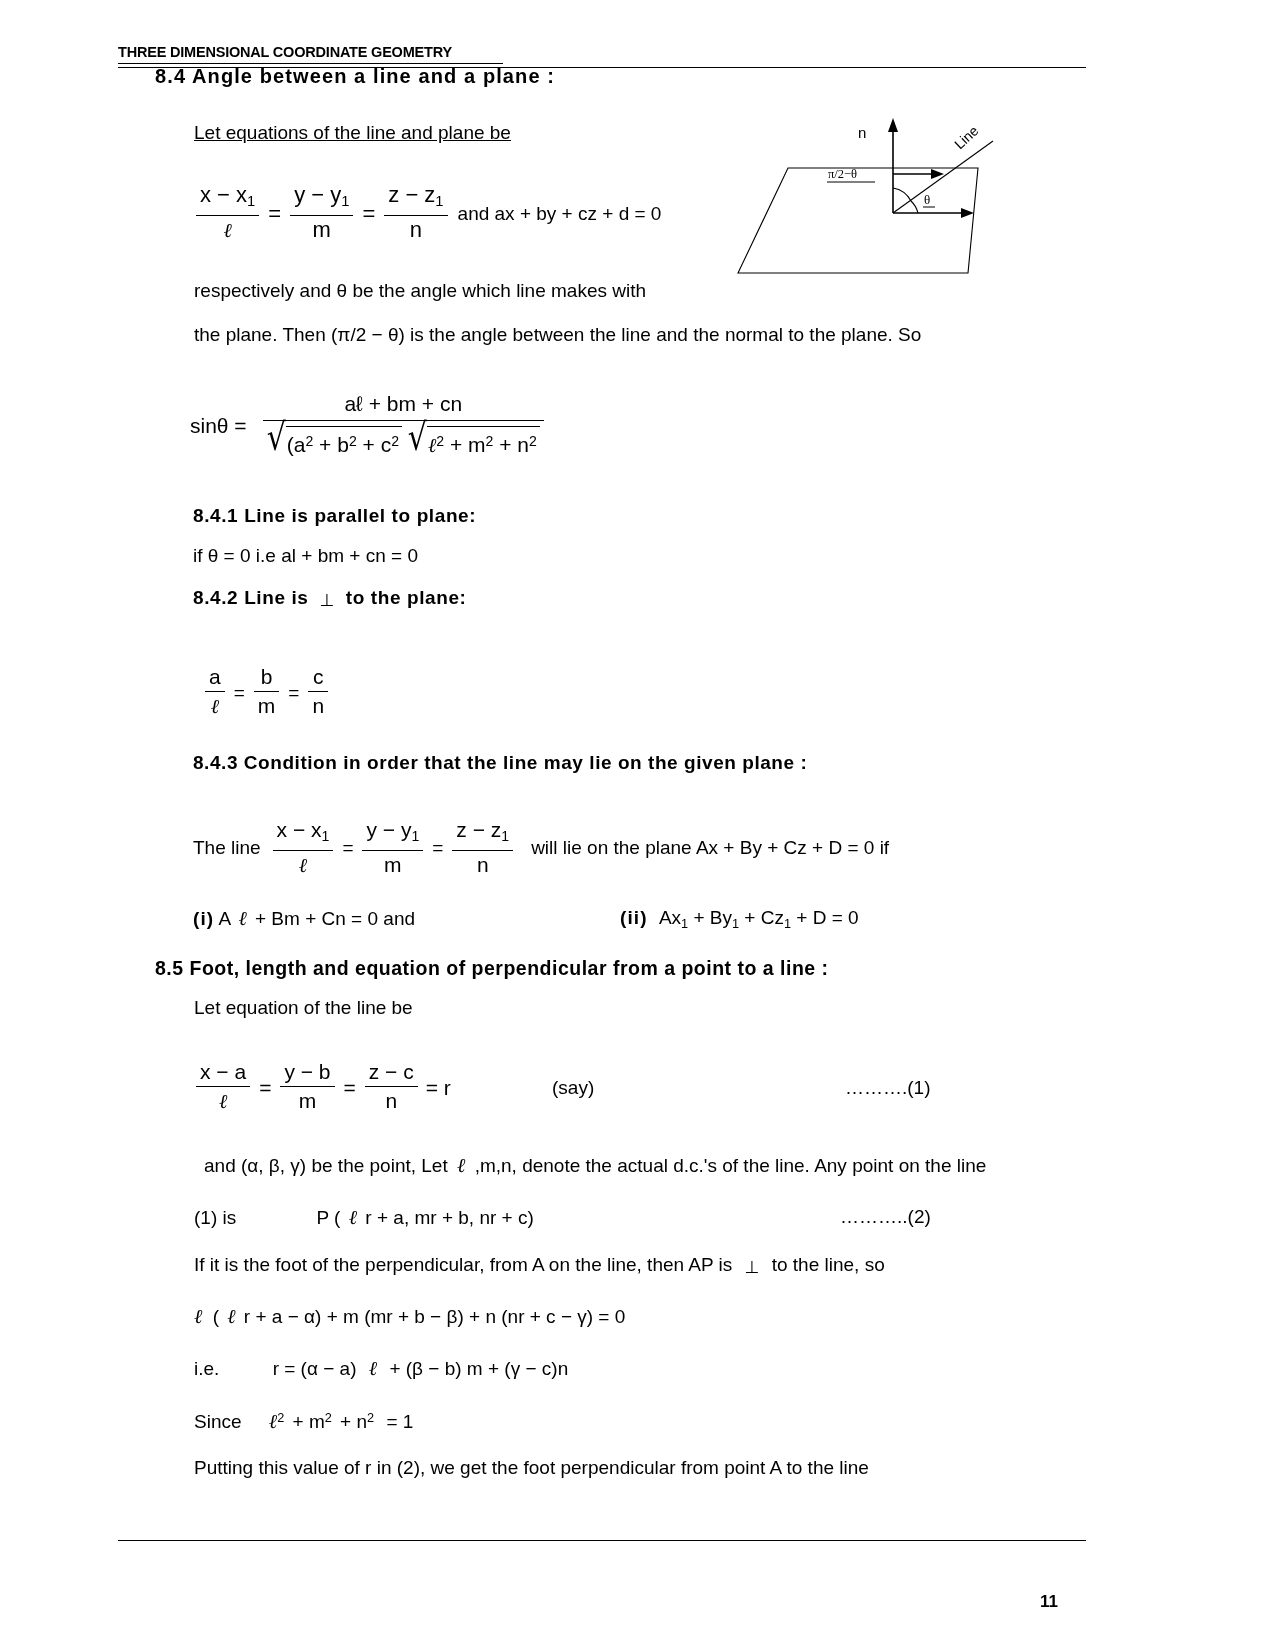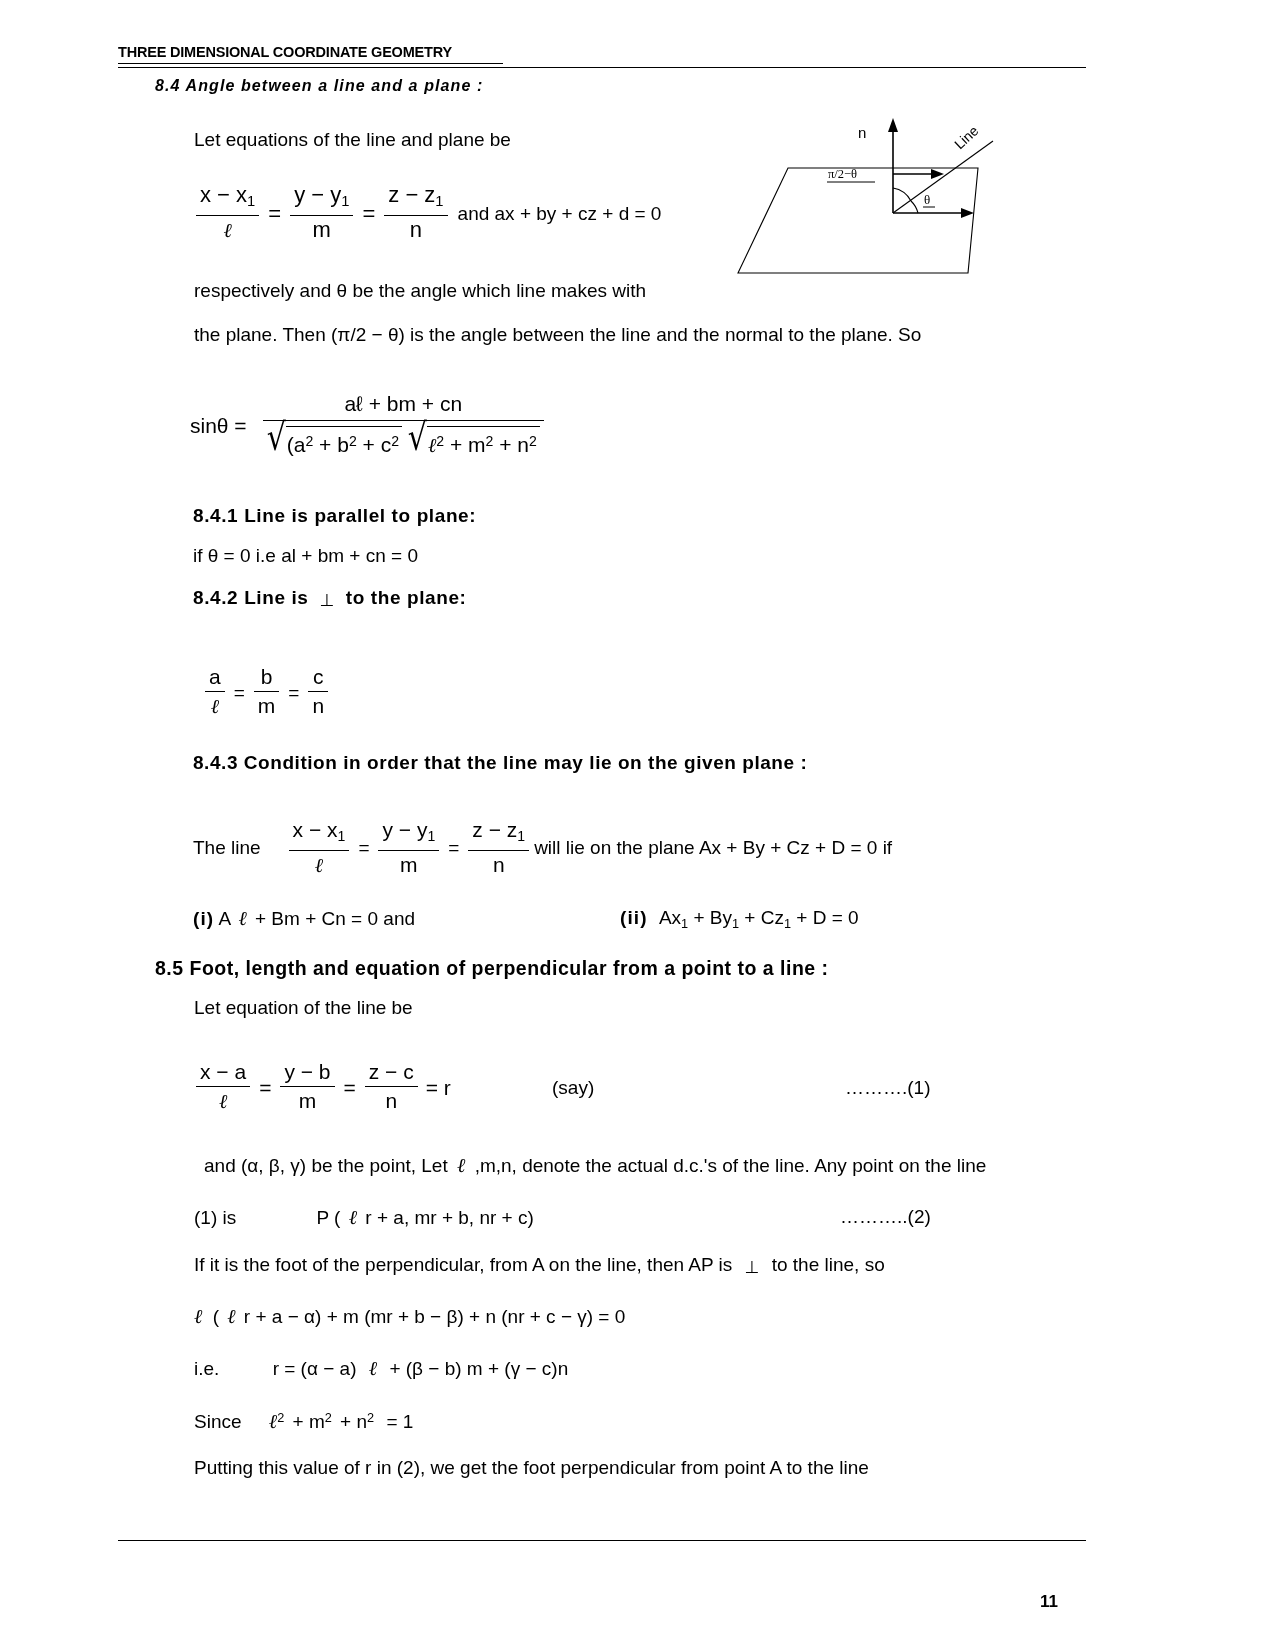--- a/index.html
+++ b/index.html
@@ -52,23 +52,23 @@
 <body>
 
 <div class="page">
 
   <div class="runhead">
     <span>THREE DIMENSIONAL COORDINATE GEOMETRY</span>
     <div class="rule-thin"></div>
     <div class="rule-wide"></div>
   </div>
 
-  <div class="ln bold" style="left:155px; top:73px; font-size:16px;font-style:italic;">8.4 Angle between a line and a plane :</div>
-
-  <div class="ln" style="left:194px; top:127px;">Let equations of the line and plane be</div>
+  <div class="ln bold" style="left:155px; top:63px; font-size:20px;">8.4 Angle between a line and a plane :</div>
+
+  <div class="ln" style="left:194px; top:120px;text-decoration:underline;">Let equations of the line and plane be</div>
 
   <div class="diagram">
     <svg width="300" height="185" viewBox="0 0 300 185">
 
       <polygon points="60,60 250,60 240,165 10,165" fill="none" stroke="#000" stroke-width="1.1"></polygon>
 
       <line x1="165" y1="105" x2="165" y2="18" stroke="#000" stroke-width="1.6"></line>
       <polygon points="165,10 160,24 170,24" fill="#000"></polygon>
 
       <line x1="165" y1="66" x2="208" y2="66" stroke="#000" stroke-width="1.6"></line>
@@ -151,36 +151,36 @@
     <span class="op">=</span>
     <span class="frac" style="font-size:21px;">
       <span class="num">c</span>
       <span class="den">n</span>
     </span>
   </div>
 
   <div class="ln bold" style="left:193px; top:750px; font-size:19px; letter-spacing:0.55px;">8.4.3 Condition in order that the line may lie on the given plane :</div>
 
   <div class="ln eqrow" style="left:193px; top:818px; font-size:19px;">
-    <span style="margin-right:26px;">The line</span>
+    <span style="margin-right:10px;">The line</span>
     <span class="frac" style="font-size:21px;">
       <span class="num"><span>x − x</span><sub>1</sub></span>
       <span class="den ell">ℓ</span>
     </span>
     <span class="op">=</span>
     <span class="frac" style="font-size:21px;">
       <span class="num"><span>y − y</span><sub>1</sub></span>
       <span class="den">m</span>
     </span>
     <span class="op">=</span>
     <span class="frac" style="font-size:21px;">
       <span class="num"><span>z − z</span><sub>1</sub></span>
       <span class="den">n</span>
     </span>
-    <span style="margin-left:3px;">will lie on the plane Ax + By + Cz + D = 0 if</span>
+    <span style="margin-left:16px;">will lie on the plane Ax + By + Cz + D = 0 if</span>
   </div>
 
   <div class="ln" style="left:193px; top:905px;">
     <span class="bold">(i)</span>
     <span>A</span>
     <span class="ell" style="margin:0 3px;">ℓ</span>
     <span>+ Bm + Cn = 0 and</span>
   </div>
   <div class="ln" style="left:620px; top:905px;">
     <span class="bold">(ii)</span>

